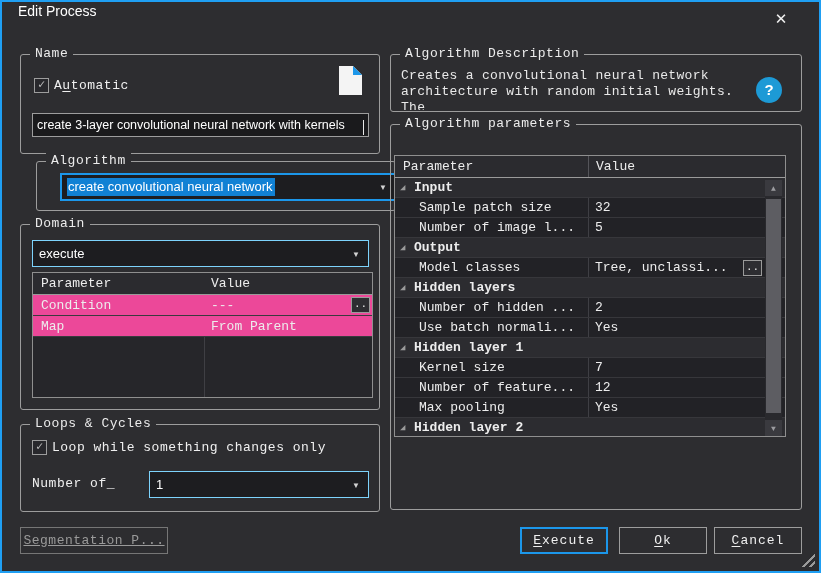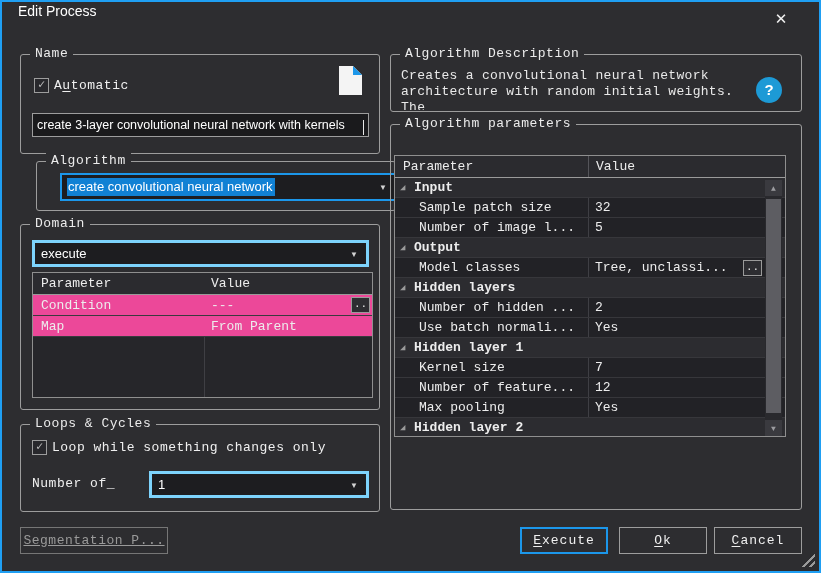--- a/index.html
+++ b/index.html
@@ -17,21 +17,21 @@
   .legend{position:absolute;top:-9px;left:9px;background:#2d2d30;padding:0 5px;
     font-size:13px;letter-spacing:.5px;color:#ececec;white-space:nowrap;}
   .checkbox{position:absolute;width:15px;height:15px;border:1px solid #9d9d9d;background:#28282c;
     color:#bcbcbc;font-size:12px;line-height:13px;text-align:center;}
   .cb-label{position:absolute;font-size:13px;letter-spacing:.5px;color:#f0f0f0;white-space:nowrap;}
   .mn{text-decoration:underline;text-underline-offset:2px;}
   .textinput{position:absolute;background:#1a1a1c;border:1px solid #9d9d9d;display:flex;align-items:center;
     padding:0 6px 0 4px;overflow:hidden;}
   .textinput .txt{font:12.5px "Liberation Sans",sans-serif;color:#ffffff;white-space:nowrap;overflow:hidden;flex:1;}
   .caret{position:absolute;right:4px;top:6px;width:1.5px;height:15px;background:#e8e8e8;}
-  .combo{position:absolute;background:#1d1d20;border:3px solid #7dd3fc;display:flex;align-items:center;
+  .combo{position:absolute;background:#1d1d20;border:1px solid #7dd3fc;display:flex;align-items:center;
     padding:0 24px 0 6px;font:13px "Liberation Sans",sans-serif;color:#ffffff;white-space:nowrap;overflow:hidden;}
   .combo.focused{border:2px solid #1c97ea;padding-left:5px;}
   .combo .arrow{position:absolute;right:8px;top:50%;transform:translateY(-50%);font-size:8px;color:#d2d2d2;}
   .sel{background:#1181d4;padding:1px 2px 2px 1px;}
   .doc-icon{position:absolute;width:23px;height:29px;background:#f4f4f4;}
   .doc-fold-cut{position:absolute;top:0;right:0;width:0;height:0;border-top:9px solid #2d2d30;border-left:9px solid transparent;}
   .doc-fold{position:absolute;top:0;right:0;width:0;height:0;border-bottom:9px solid #1c97ea;border-right:9px solid transparent;}
   
   .dtable{position:absolute;background:#26262a;border:1px solid #8f8f8f;overflow:hidden;font-size:13px;}
   .dtable .coldiv{position:absolute;top:22px;bottom:0;width:1px;background:#3f3f44;}

